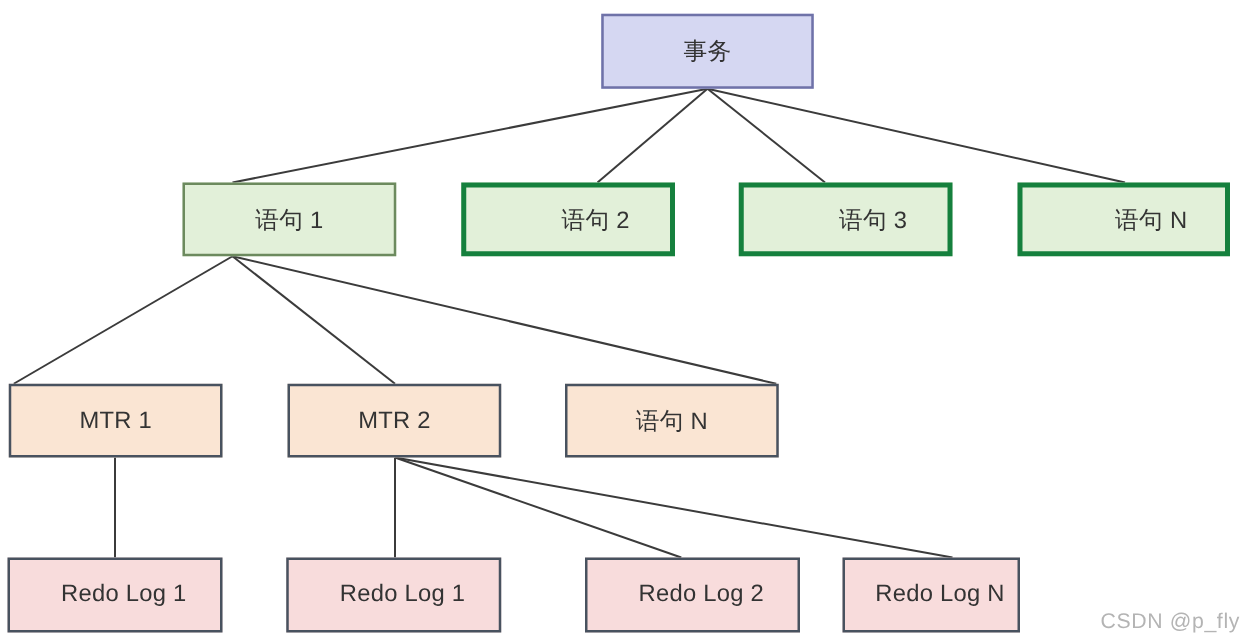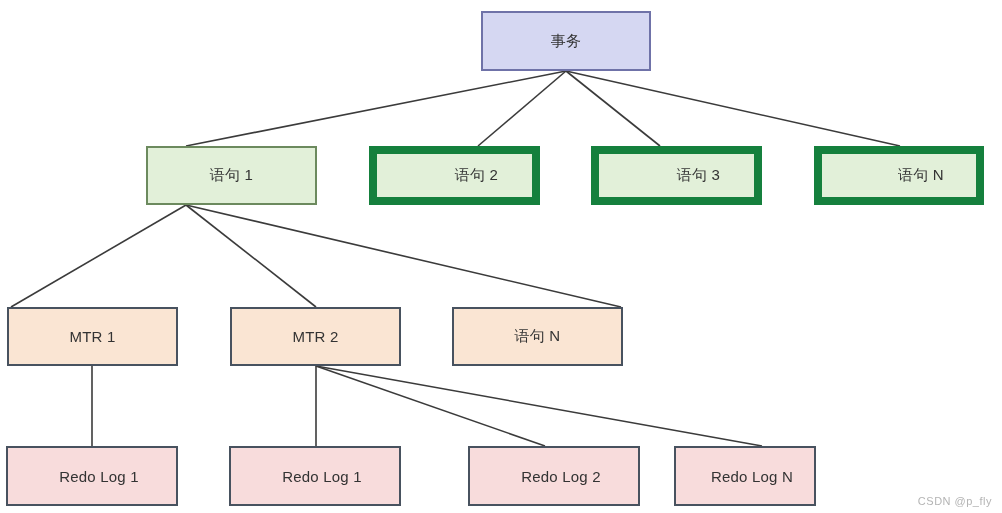--- a/index.html
+++ b/index.html
@@ -22,53 +22,53 @@
     width: 1002px;
     height: 513px;
     pointer-events: none;
   }
   .node {
     position: absolute;
     box-sizing: border-box;
     display: flex;
     align-items: center;
     justify-content: center;
-    font-size: 15px;
+    font-size: 19px;
     color: #333333;
     letter-spacing: 0.2px;
     white-space: nowrap;
     z-index: 2;
   }
   .node.lavender {
     background: #d5d7f2;
     border: 2px solid #6f72a8;
   }
   .node.green-outline {
     background: #e2f0d9;
     border: 2px solid #6c8a5e;
   }
   .node.green {
     background: #e2f0d9;
-    border: 8px solid #15803d;
+    border: 4px solid #15803d;
     padding-left: 44px;
   }
   .node.peach {
     background: #fae5d3;
     border: 2px solid #48525f;
   }
   .node.pink {
     background: #f8dcdc;
     border: 2px solid #48525f;
     padding-left: 14px;
   }
   #watermark {
     position: absolute;
     right: 10px;
     bottom: 6px;
-    font-size: 11px;
+    font-size: 17px;
     color: #b4b4b4;
     letter-spacing: 0.5px;
     z-index: 3;
   }
 </style>
 </head>
 <body>
 
 <div id="canvas">
   <svg id="edges" viewBox="0 0 1002 513">

